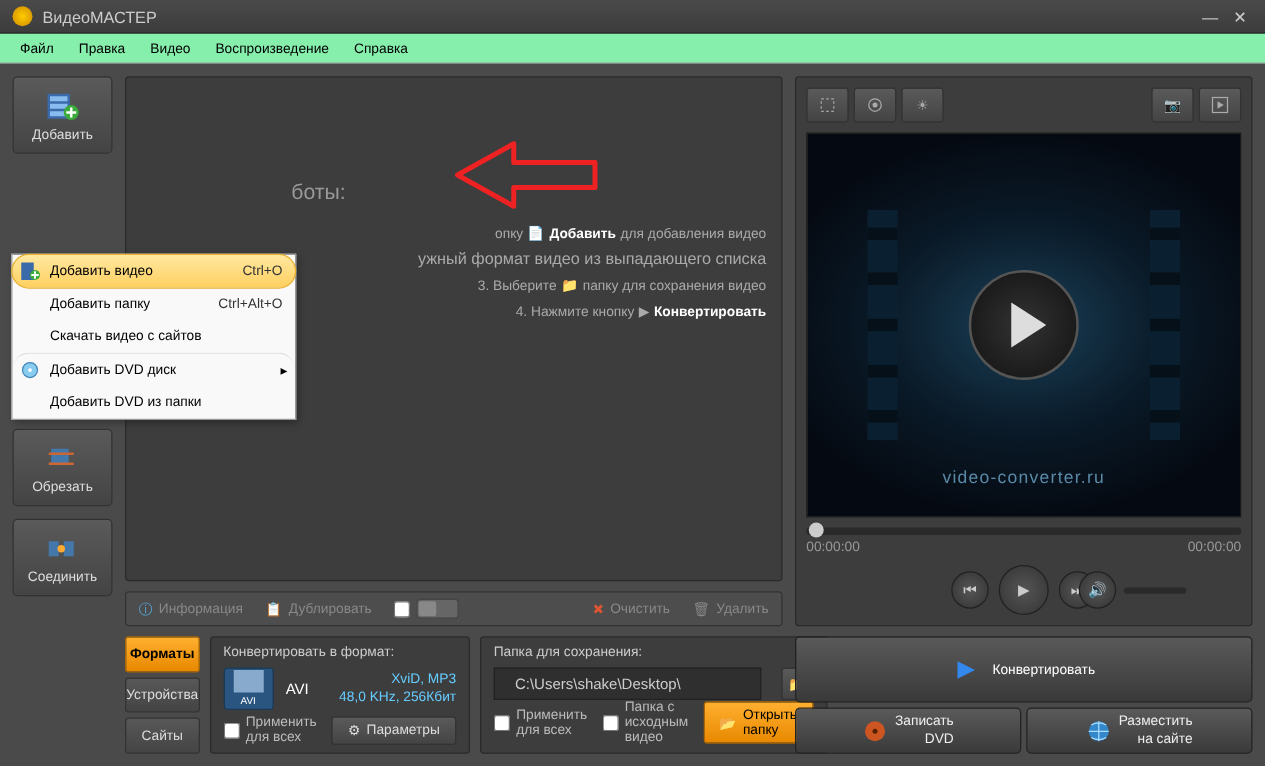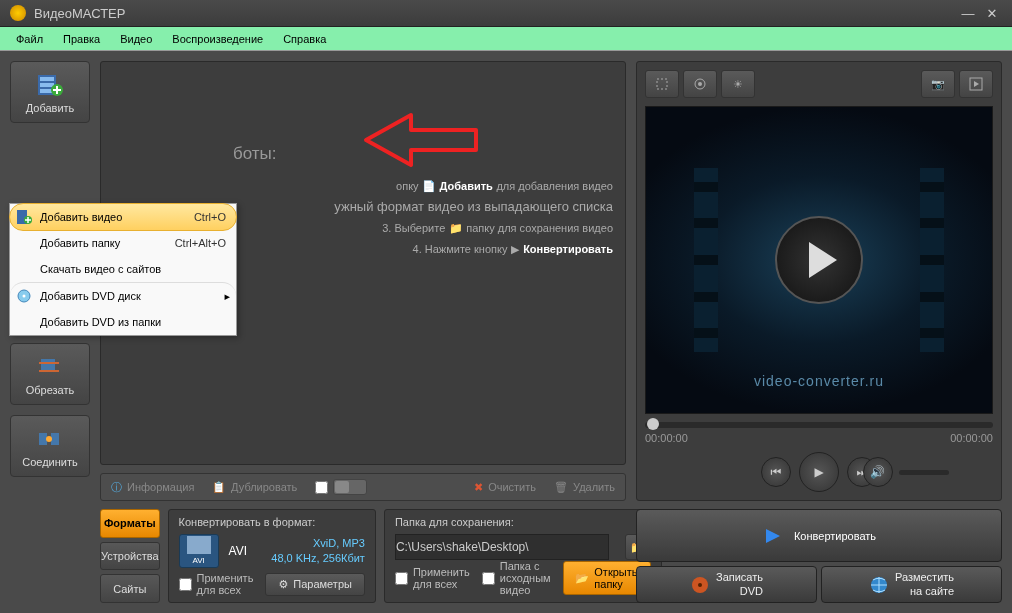--- a/index.html
+++ b/index.html
@@ -55,21 +55,21 @@
 .fmt-current { display: flex; align-items: center; gap: 10px; }
 .fmt-badge { width: 40px; height: 34px; background: #2a5580; border: 1px solid #1a3a55; border-radius: 3px; display: flex; flex-direction: column; align-items: center; justify-content: flex-end; font-size: 8px; color: #fff; padding-bottom: 2px; }
 .fmt-badge::before { content: ''; width: 24px; height: 18px; background: #88aacc; margin-bottom: 2px; }
 .fmt-details { color: #66ccff; font-size: 10px; line-height: 1.4; }
 .fmt-name { color: #fff; font-size: 12px; }
 .panel-footer { display: flex; align-items: center; gap: 12px; margin-top: auto; }
 .chk { display: flex; align-items: center; gap: 5px; color: #bbb; cursor: pointer; }
 .chk input { width: 13px; height: 13px; }
 .smbtn { background: linear-gradient(#5a5a5a, #444); border: 1px solid #333; border-radius: 3px; color: #ddd; padding: 4px 12px; cursor: pointer; display: flex; align-items: center; gap: 5px; font-size: 11px; margin-left: auto; }
 .smbtn.orange { background: linear-gradient(#ffb030, #e88800); color: #000; border-color: #aa6600; }
-.path { background: #2f2f2f; border: 1px solid #222; padding: 5px 0; color: #ccc; flex: 1; margin-right: 6px; font-size: 12px; }
+.path { background: #2f2f2f; border: 1px solid #222; padding: 5px 16px; color: #ccc; flex: 1; margin-right: 6px; font-size: 12px; }
 .folderbtn { width: 26px; height: 26px; background: linear-gradient(#5a5a5a, #444); border: 1px solid #333; border-radius: 3px; display: flex; align-items: center; justify-content: center; cursor: pointer; }
 
 .rightcol { width: 366px; display: flex; flex-direction: column; gap: 8px; }
 .preview-box { background: #3d3d3d; border: 1px solid #2a2a2a; border-radius: 3px; padding: 8px; flex: 1; display: flex; flex-direction: column; }
 .preview-tools { display: flex; gap: 6px; margin-bottom: 8px; }
 .pt-left { display: flex; gap: 4px; }
 .pt-right { display: flex; gap: 4px; margin-left: auto; }
 .ptbtn { width: 34px; height: 28px; background: linear-gradient(#5a5a5a, #444); border: 1px solid #333; border-radius: 3px; display: flex; align-items: center; justify-content: center; cursor: pointer; color: #aaa; }
 .preview-video { flex: 1; background: radial-gradient(ellipse 60% 50% at center, #1a4058 0%, #0a1a28 55%, #050a12 100%); border: 1px solid #1a1a1a; position: relative; display: flex; align-items: center; justify-content: center; }
 .playcircle { width: 88px; height: 88px; border-radius: 50%; background: radial-gradient(#333, #111); border: 2px solid #555; display: flex; align-items: center; justify-content: center; cursor: pointer; }

